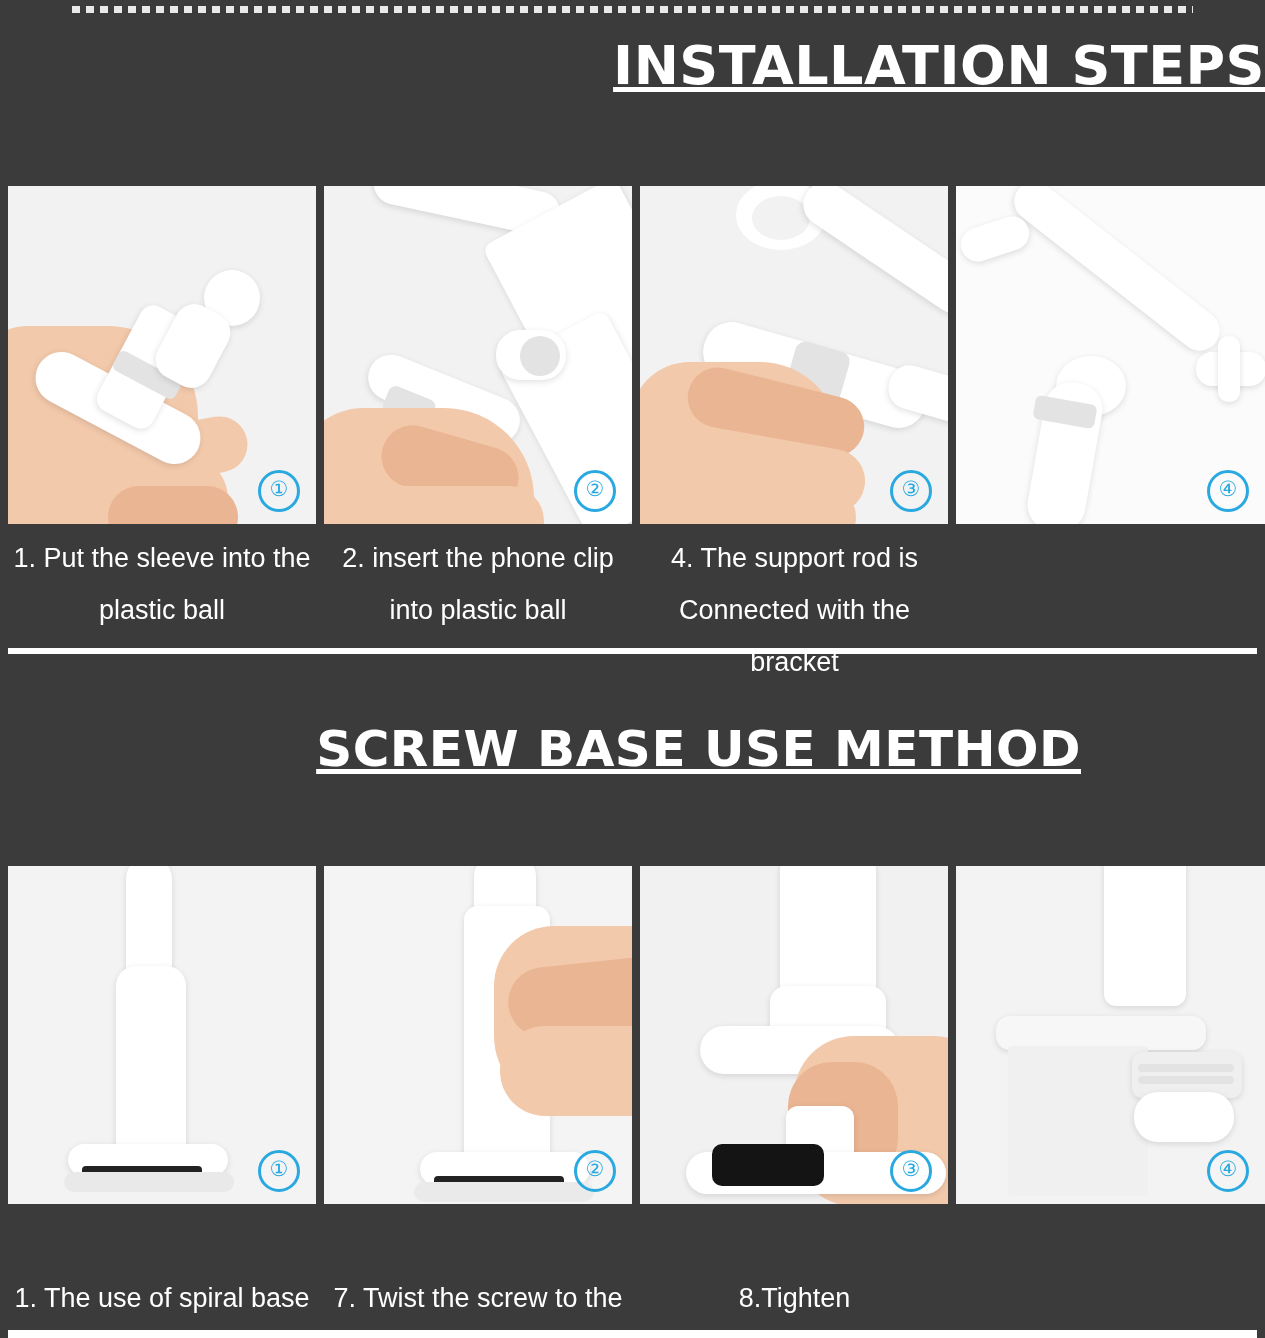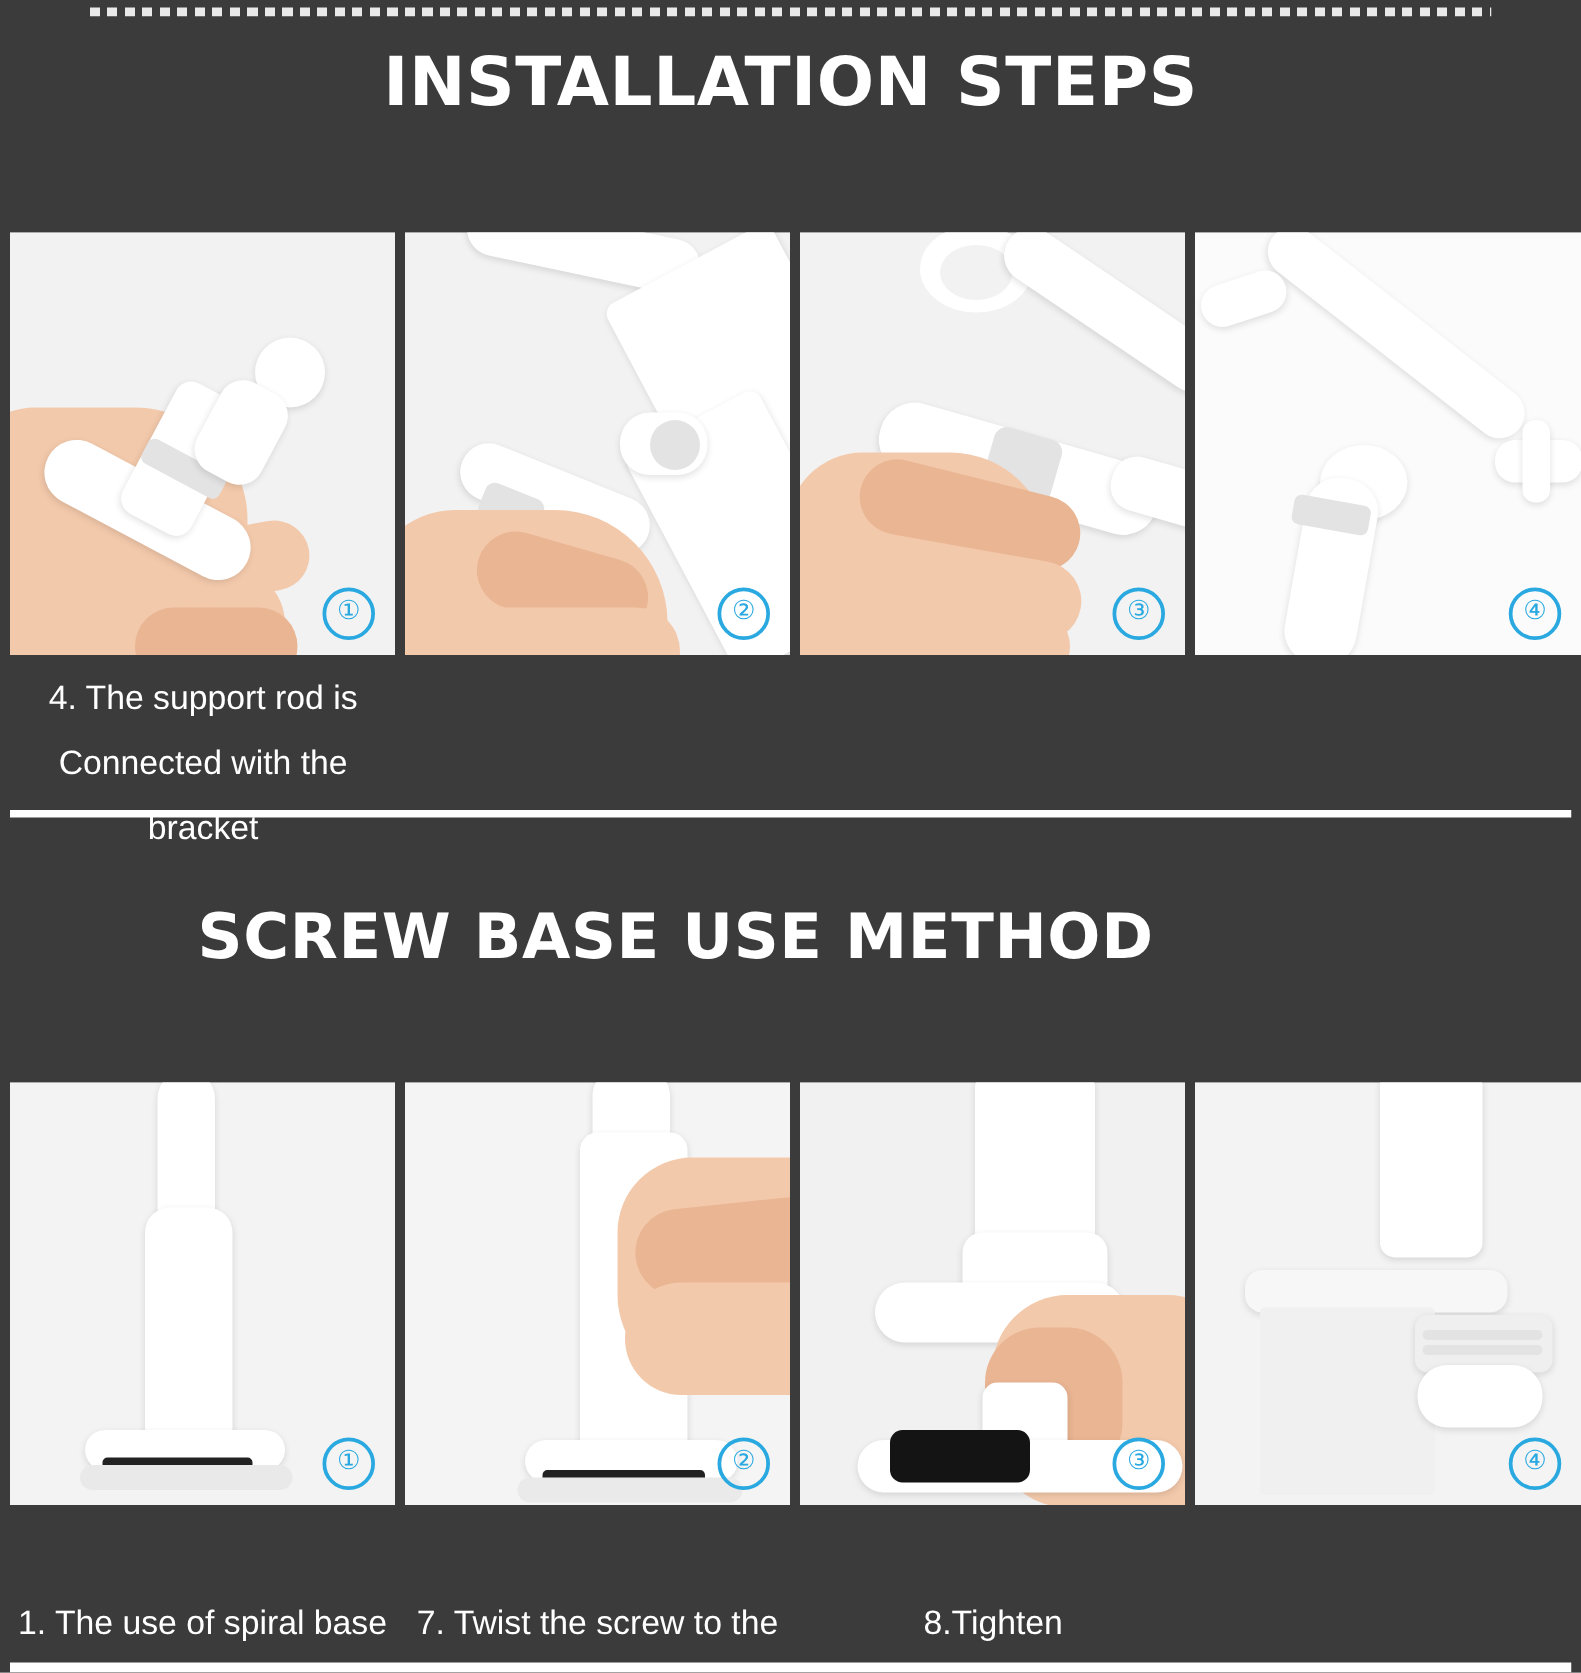--- a/index.html
+++ b/index.html
@@ -37,25 +37,26 @@
     width: 1121px;
     height: 7px;
     background-image: repeating-linear-gradient(
       to right,
       #e9e9e9 0px, #e9e9e9 8px,
       #3b3b3b 8px, #3b3b3b 14px
     );
   }
 
   .section-title {
-    text-align: center;
+    text-align: right;
     color: #ffffff;
     font-weight: bold;
     letter-spacing: 0.5px;
     font-family: "DejaVu Sans", sans-serif;
+    text-decoration: underline;
   }
   #install-title {
     position: absolute;
     top: 34px;
     left: 0;
     width: 1265px;
     font-size: 54px;
     line-height: 64px;
   }
   #screw-title {
@@ -271,20 +272,22 @@
         <div class="white-part" style="left:100px; top:170px; width:70px; height:60px; border-radius:50%;"></div>
 
         <div class="white-part" style="left:80px; top:196px; width:58px; height:150px; border-radius:26px; transform:rotate(10deg);"></div>
         <div class="grey-part" style="left:78px; top:214px; width:62px; height:24px; border-radius:6px; transform:rotate(10deg);"></div>
       </div>
       <div class="badge">④</div>
     </div>
   </div>
 
   <div class="caption-row" id="captions-install">
+    <div class="caption">1. Put the sleeve into the plastic ball</div>
+    <div class="caption">2. insert the phone clip into plastic ball</div>
     <div class="caption wide">4. The support rod is Connected with the bracket</div>
   </div>
 
   <div class="divider" id="divider-1"></div>
 
   <div class="section-title" id="screw-title">SCREW BASE USE METHOD</div>
 
   <div class="photo-row" id="row-screw">
 
     <div class="photo-cell">

